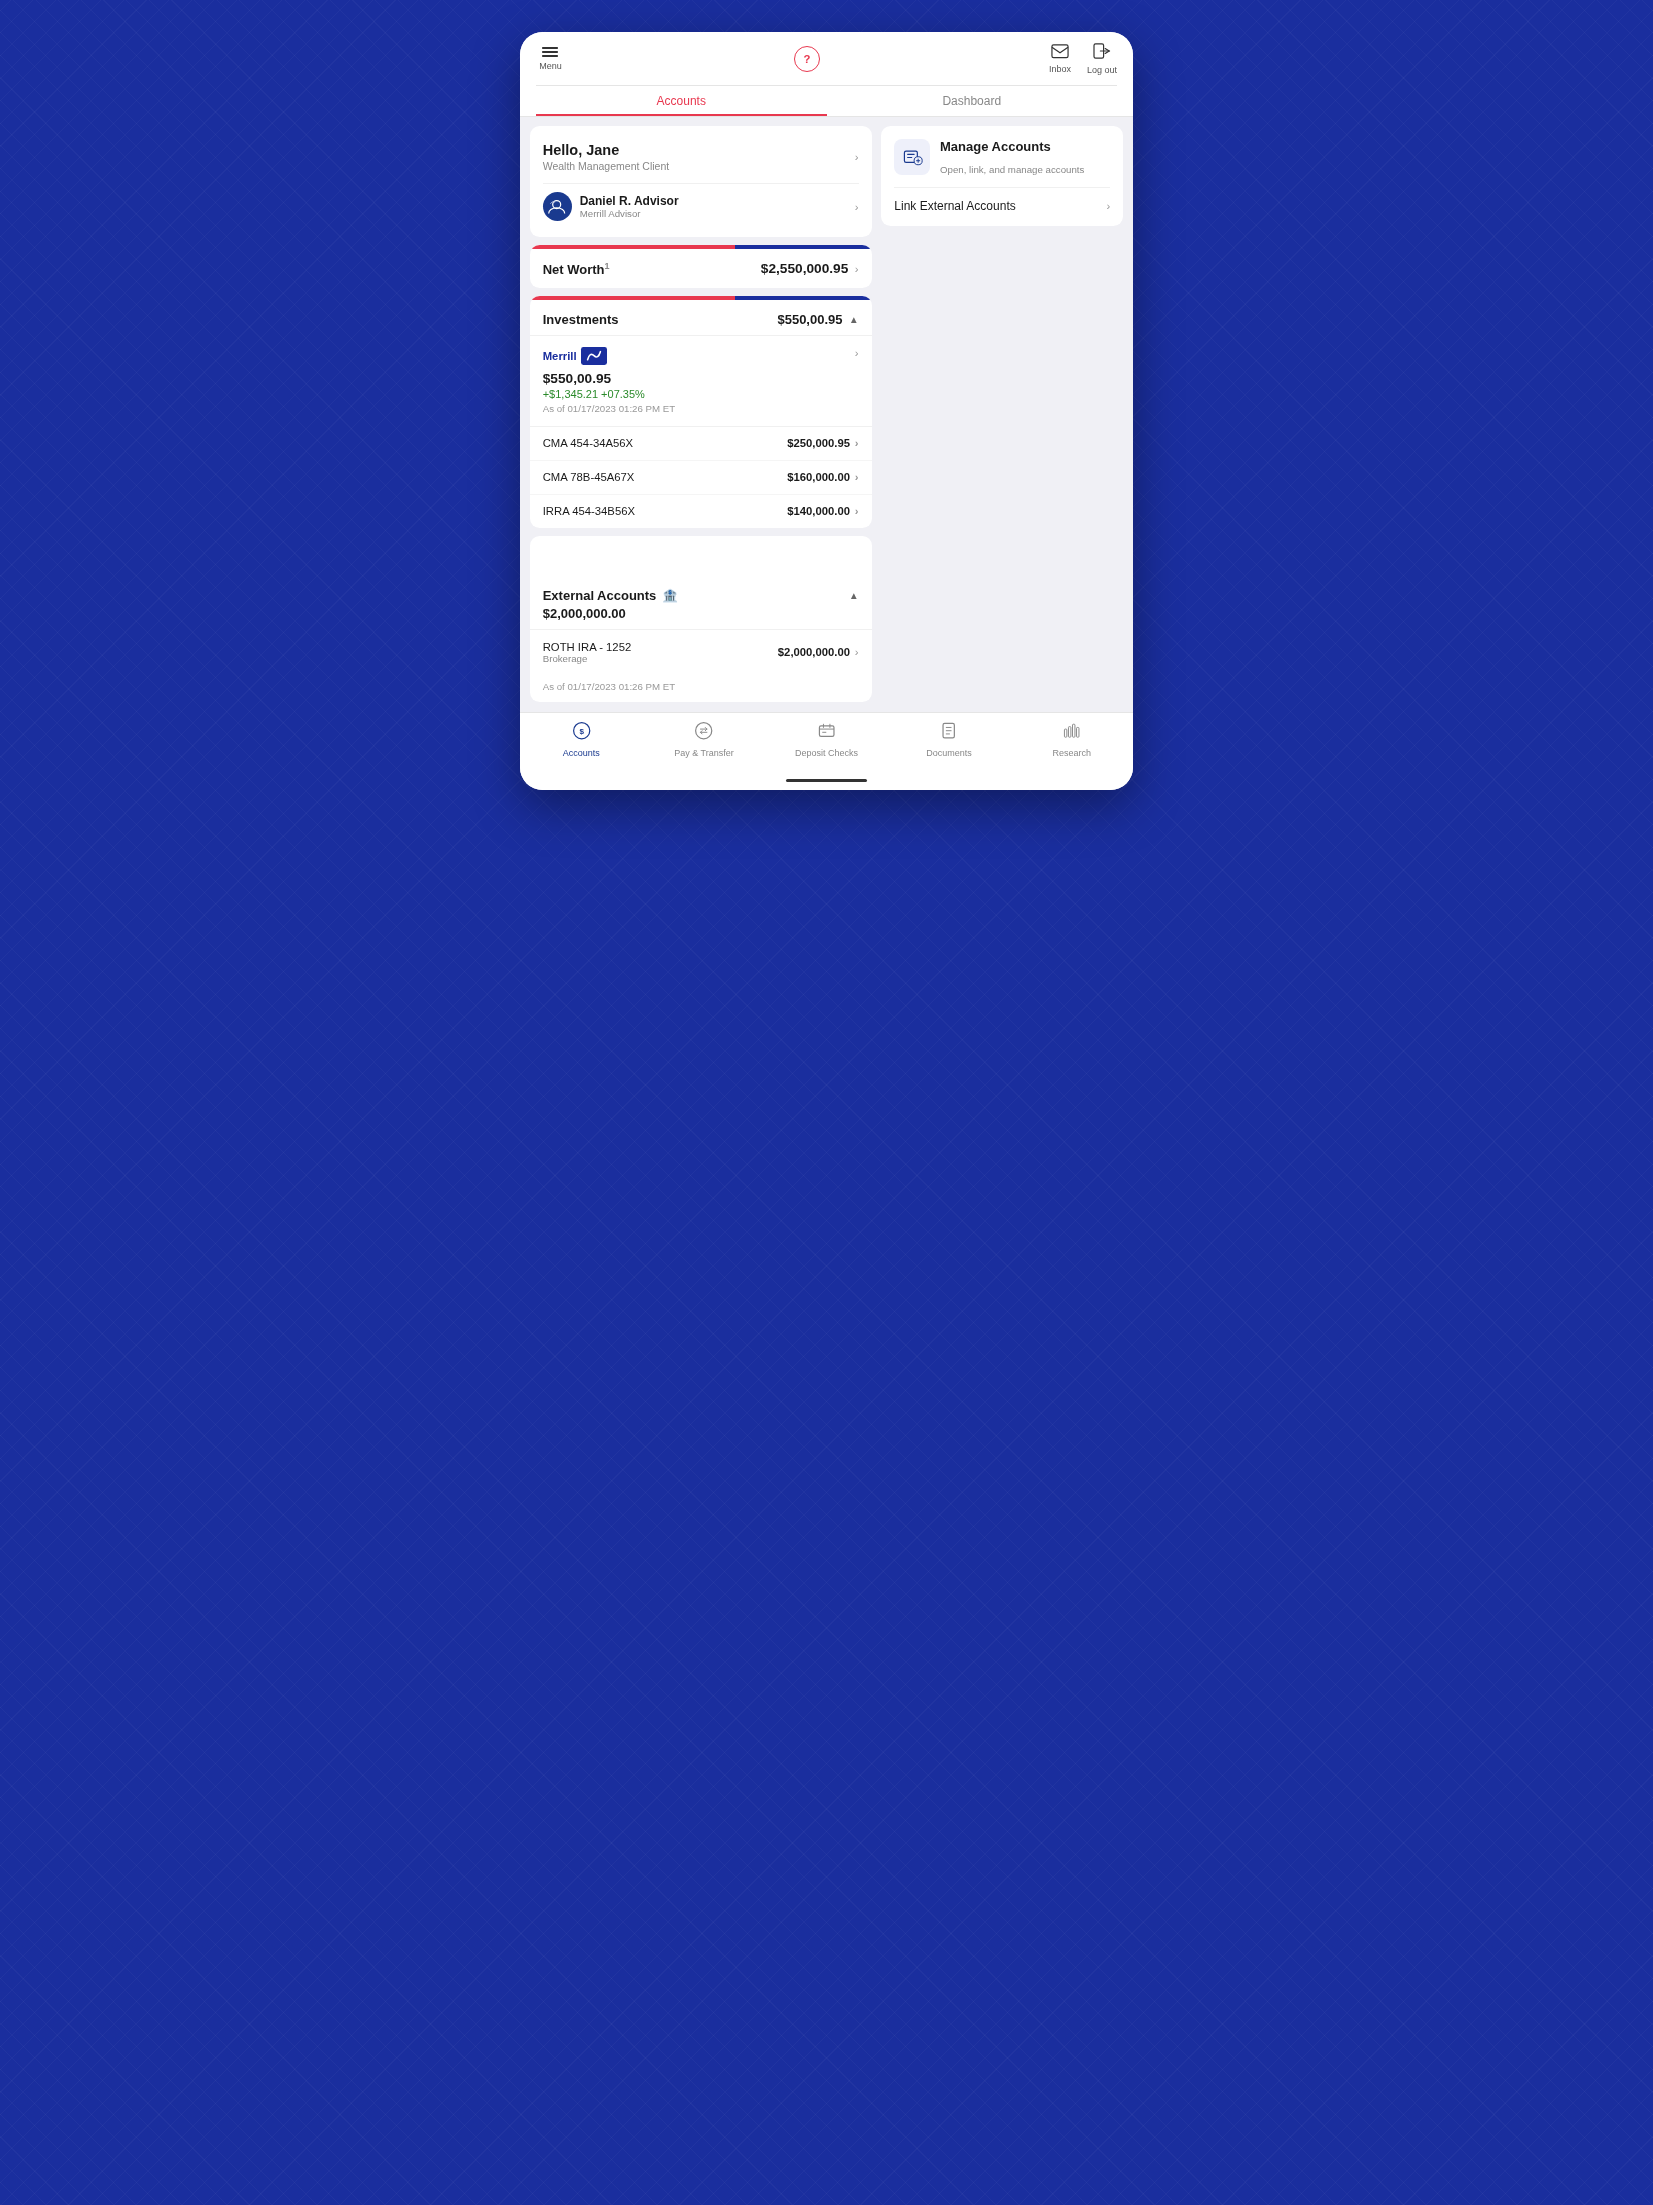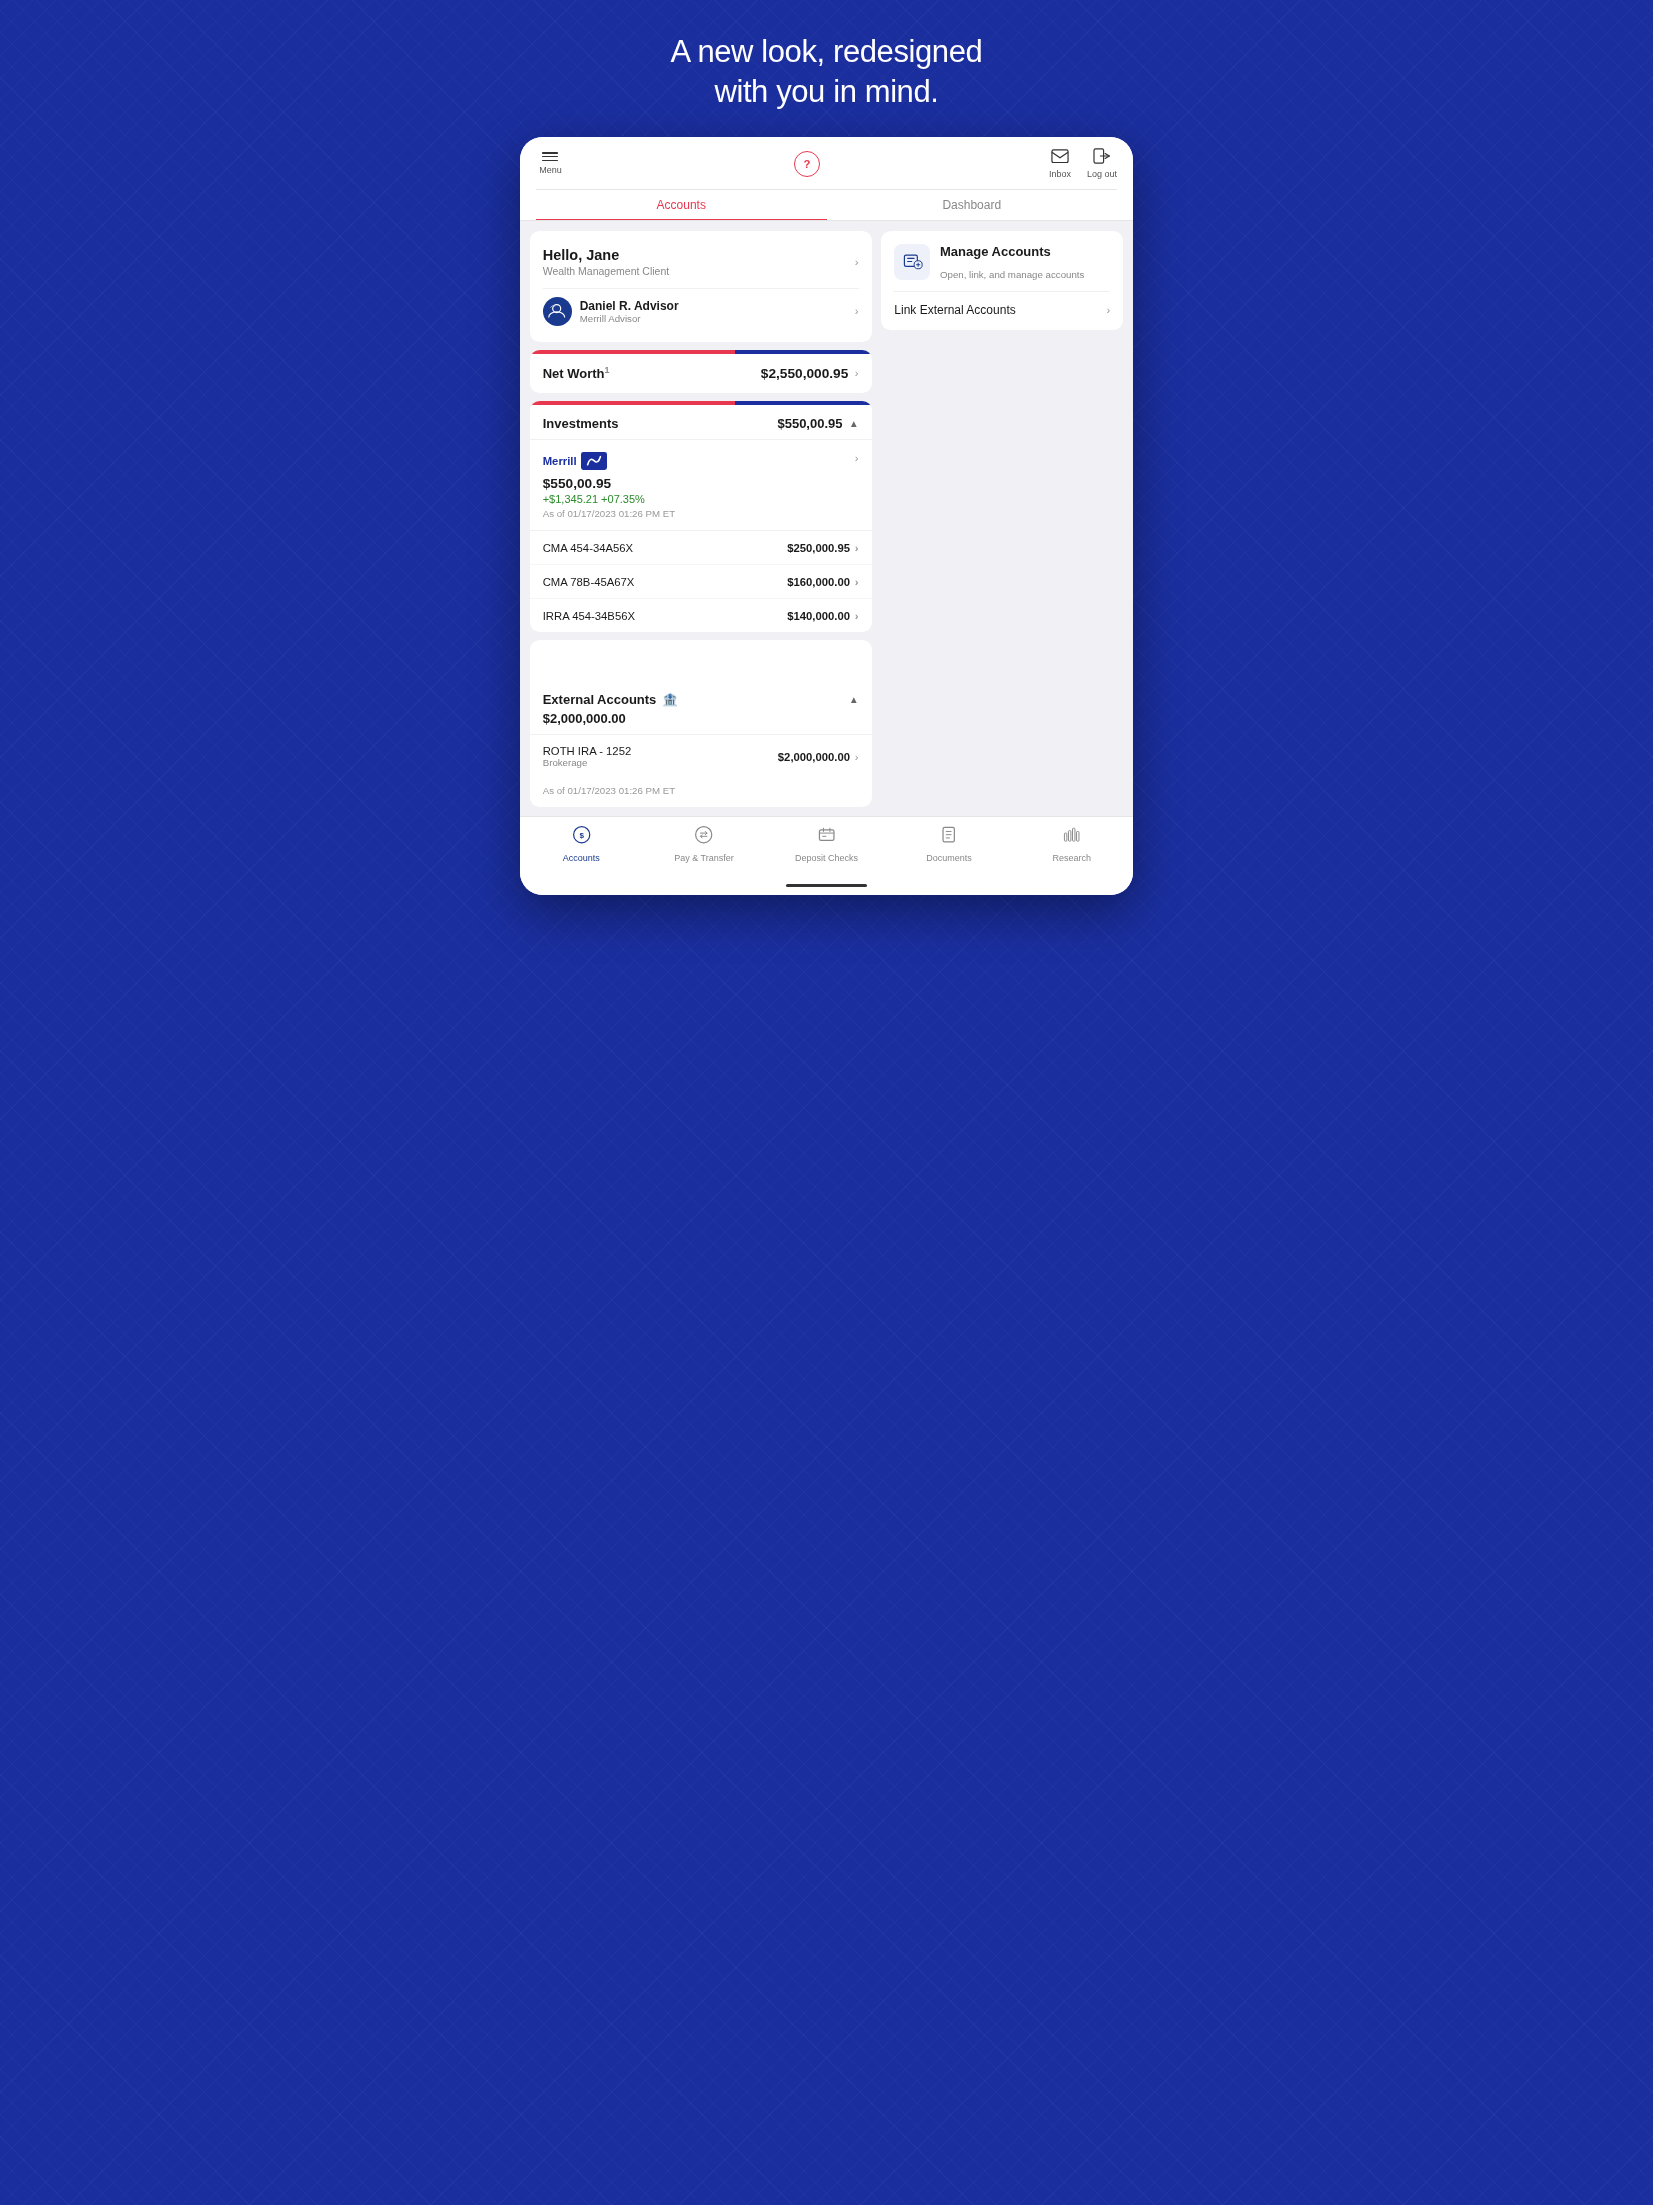--- a/index.html
+++ b/index.html
@@ -577,26 +577,20 @@
       height: 3.2px;
       background: #333;
       border-radius: 1.6px;
     }
   </style>
 </head>
 <body>
 
 <div class="page-wrapper">
 
-  <div style="text-align:center;">
-    <div class="headline">
-      <span>A new look, redesigned</span><br>
-      <span>with you in mind.</span>
-    </div>
-  </div>
 
   <div class="app-container">
 
     <div class="top-bar">
       <div class="top-bar-icons">
 
         <div class="menu-btn">
           <div class="hamburger-line"></div>
           <div class="hamburger-line"></div>
           <div class="hamburger-line"></div>

